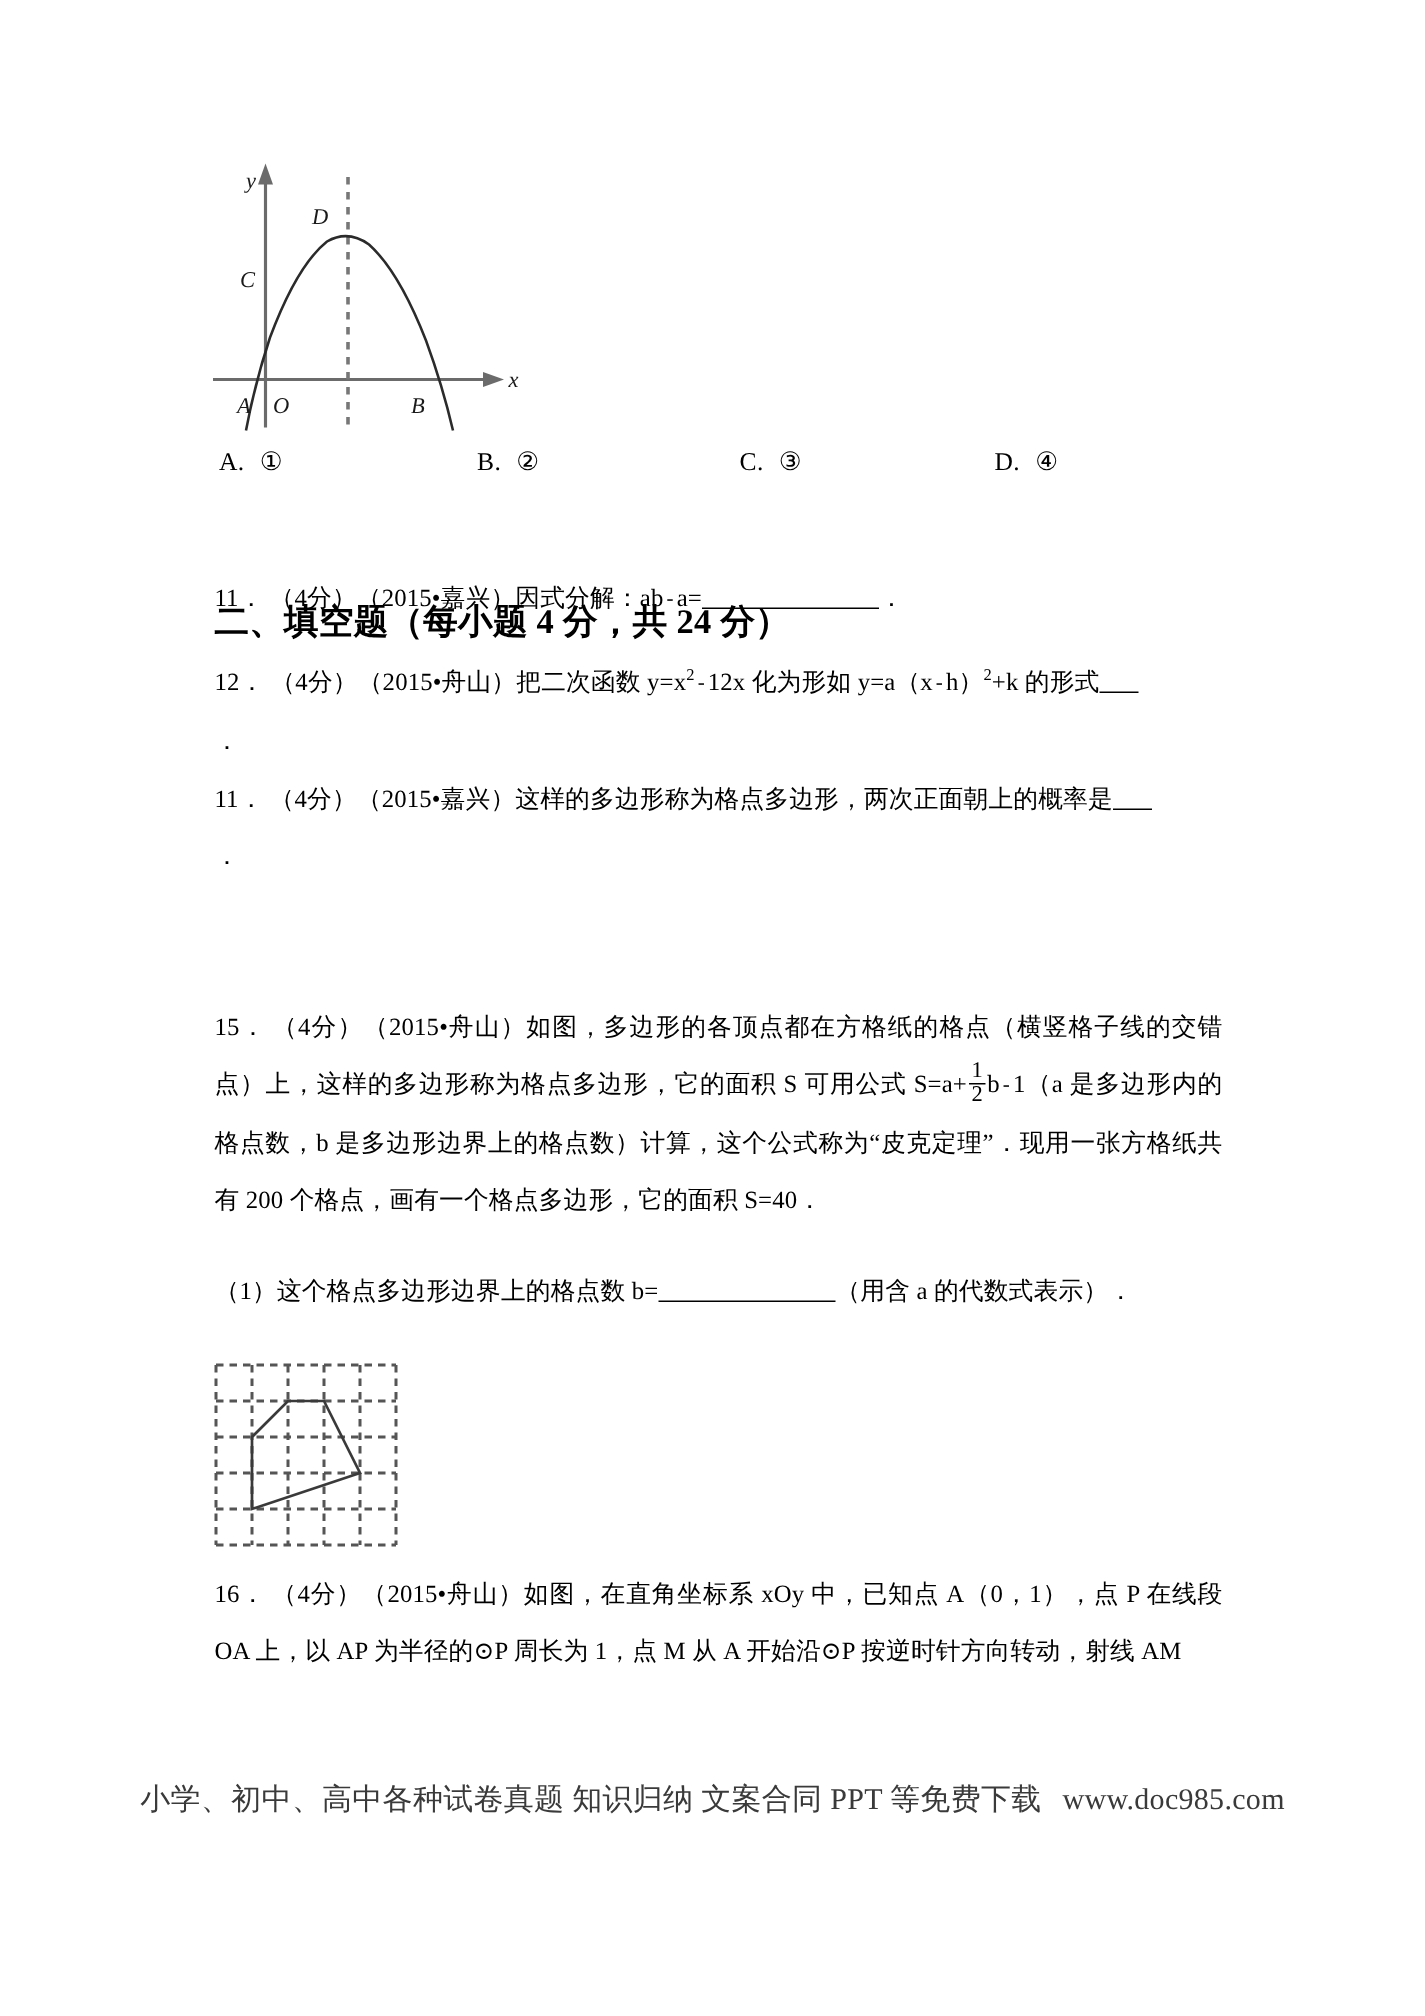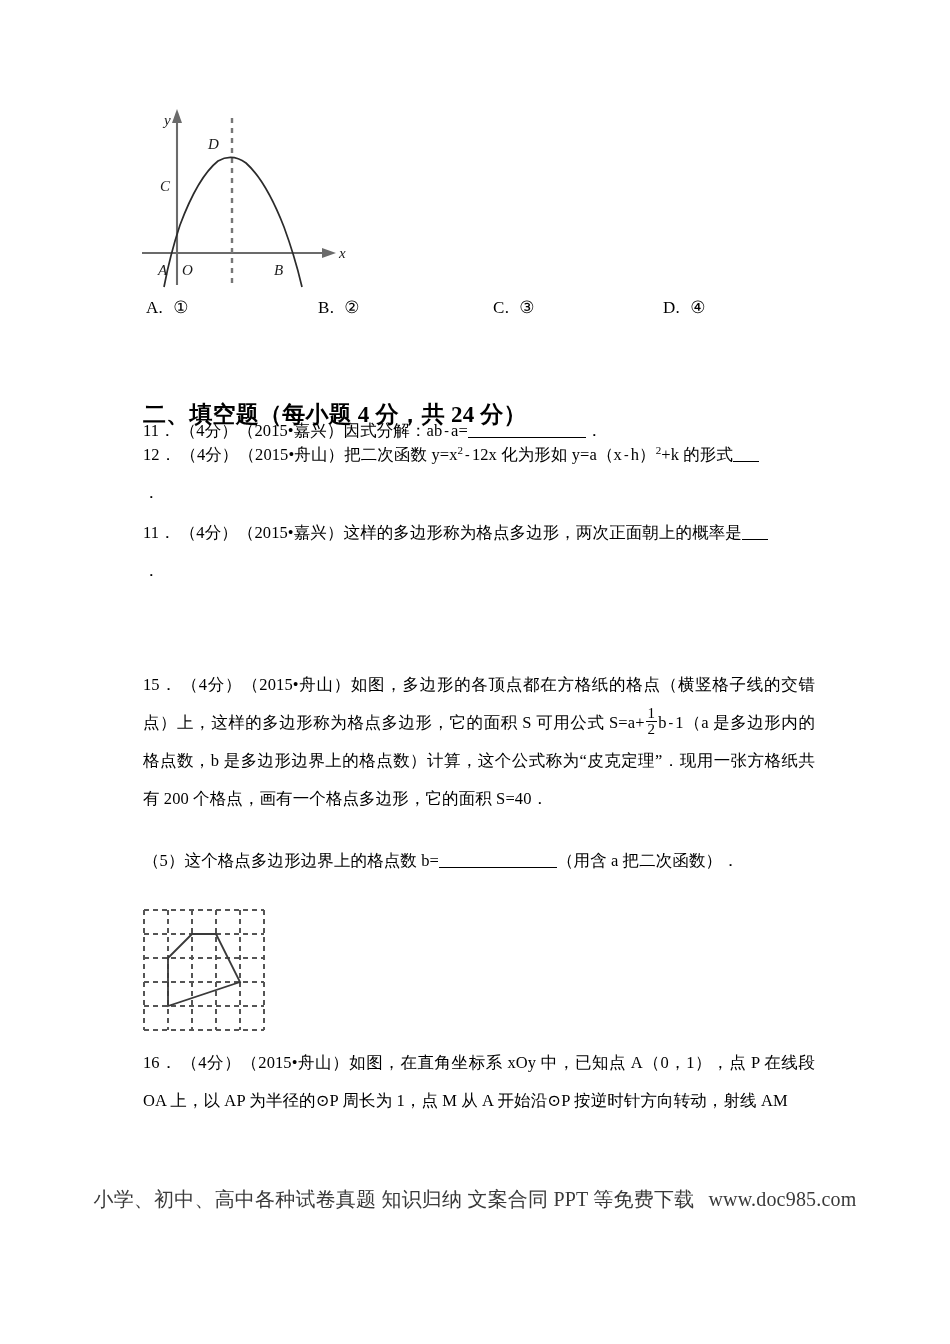--- a/index.html
+++ b/index.html
@@ -161,41 +161,41 @@
       <span class="circled">③</span>
     </div>
     <div class="choice">
       <span class="choice-label">D.</span>
       <span class="circled">④</span>
     </div>
   </div>
 
   <div class="section-heading">二、填空题（每小题 4 分，共 24 分）</div>
 
-  <div class="q" style="top:412px;">
+  <div class="q" style="top:380px;">
     <span class="num">11．</span><span>（4分）</span><span>（2015•嘉兴）</span><span>因式分解：ab</span><span class="minus">-</span><span>a=</span><span class="blank-long"></span><span>．</span>
   </div>
 
   <div class="q" style="top:436px;">
     <span class="num">12．</span><span>（4分）</span><span>（2015•舟山）</span><span>把二次函数 y=x</span><sup>2</sup><span class="minus">-</span><span>12x 化为形如 y=a（x</span><span class="minus">-</span><span>h）</span><sup>2</sup><span>+k 的形式</span><span class="blank-short"></span>
     <span style="display:block;">．</span>
   </div>
 
   <div class="q" style="top:514px;">
     <span class="num">11．</span><span>（4分）</span><span>（2015•嘉兴）</span><span>这样的多边形称为格点多边形，两次正面朝上的概率是</span><span class="blank-short"></span>
     <span style="display:block;">．</span>
   </div>
 
 
   <div class="q" style="top:666px;">
     <span class="num">15．</span><span>（4分）</span><span>（2015•舟山）</span><span>如图，多边形的各顶点都在方格纸的格点（横竖格子线的交错点）上，这样的多边形称为格点多边形，它的面积 S 可用公式 S=a+</span><span class="frac"><span class="num-part">1</span><span class="den-part">2</span></span><span>b</span><span class="minus">-</span><span>1（a 是多边形内的格点数，b 是多边形边界上的格点数）计算，这个公式称为“皮克定理”．现用一张方格纸共有 200 个格点，画有一个格点多边形，它的面积 S=40．</span>
   </div>
 
   <div class="q" style="top:842px;">
-    <span>（5）这个格点多边形边界上的格点数 b=</span><span class="blank-long"></span><span>（用含 a 把二次函数）．</span>
+    <span>（1）这个格点多边形边界上的格点数 b=</span><span class="blank-long"></span><span>（用含 a 的代数式表示）．</span>
   </div>
 
 
   <div class="fig-grid">
     <svg width="128" height="128" viewBox="0 0 128 128" xmlns="http://www.w3.org/2000/svg">
       <g stroke="#555" stroke-width="2" stroke-dasharray="5,4">
         <line x1="4" y1="4" x2="124" y2="4"></line>
         <line x1="4" y1="28" x2="124" y2="28"></line>
         <line x1="4" y1="52" x2="124" y2="52"></line>
         <line x1="4" y1="76" x2="124" y2="76"></line>

